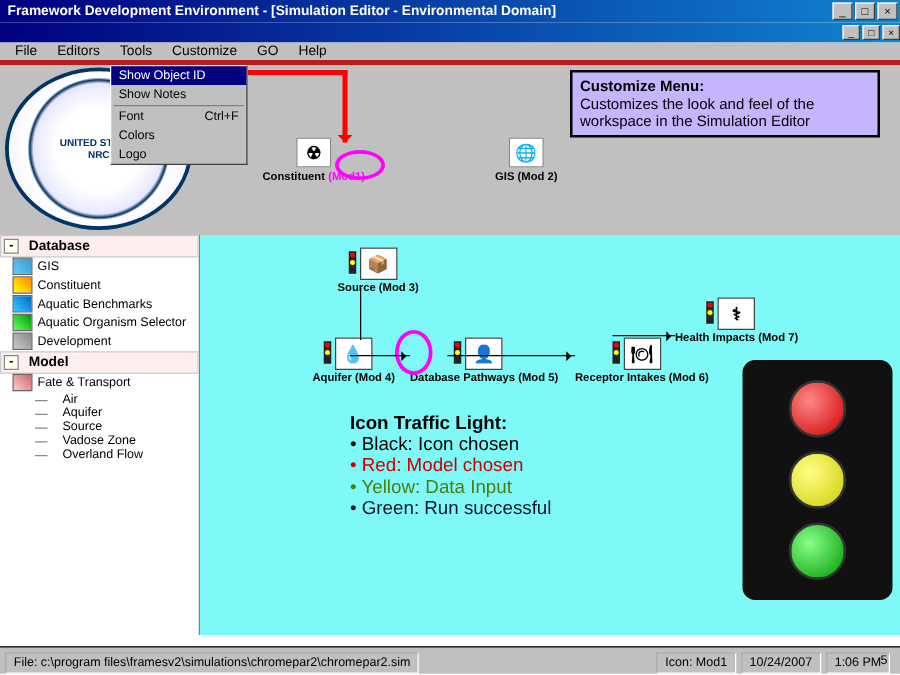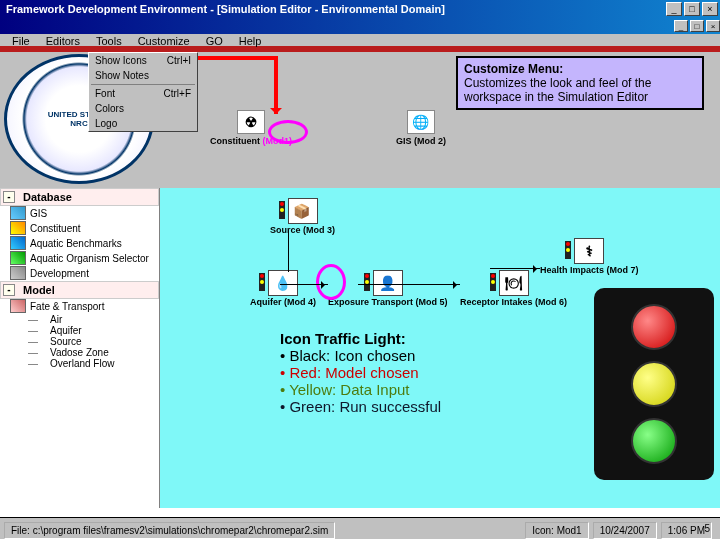--- a/index.html
+++ b/index.html
@@ -3,21 +3,21 @@
 <meta charset="utf-8">
 <style>
   * { box-sizing: border-box; margin: 0; padding: 0; font-family: Arial, sans-serif; }
   body { width: 720px; height: 540px; background: #fff; overflow: hidden; position: relative; font-size: 11px; }
   .titlebar { background: linear-gradient(to right, #000080, #1084d0); color: #fff; height: 18px; display: flex; align-items: center; padding: 0 2px; font-size: 11px; }
   .titlebar .title { flex: 1; padding-left: 4px; font-weight: bold; }
   .titlebar .sysbtn { width: 16px; height: 14px; background: #c0c0c0; border: 1px solid #fff; border-right-color: #404040; border-bottom-color: #404040; margin-left: 2px; display: flex; align-items: center; justify-content: center; font-size: 9px; color: #000; }
   .secondbar { background: linear-gradient(to right, #000080, #1084d0); color: #fff; height: 16px; display: flex; align-items: center; padding-left: 18px; font-size: 10px; }
   .secondbar .sysbtn { width: 14px; height: 12px; background: #c0c0c0; border: 1px solid #fff; border-right-color: #404040; border-bottom-color: #404040; margin-left: 2px; display: flex; align-items: center; justify-content: center; font-size: 8px; color: #000; }
   .secondbar .spacer { flex: 1; }
-  .menubar { background: #c0c0c0; height: 18px; display: flex; align-items: flex-start; padding: 0 4px; border-bottom: 6px solid #b91c1c; }
+  .menubar { background: #c0c0c0; height: 18px; display: flex; align-items: flex-start; padding: 0 4px; border-bottom: 4px solid #b91c1c; }
   .menubar .item { padding: 1px 8px; font-size: 11px; }
   .workspace { position: relative; height: 136px; background: #c0c0c0; }
   .seal { width: 150px; height: 130px; position: absolute; left: 4px; top: 2px; border-radius: 50%; border: 3px solid #003366; background: radial-gradient(circle,#fff 35%,#e8e8ff 55%,#003366 58%,#fff 60%,#e8e8ff 100%); display:flex; align-items:center; justify-content:center; overflow:hidden;}
   .seal .inner { font-size:8px; color:#003366; font-weight:bold; text-align:center;}
   .dropdown { position: absolute; left: 88px; top: 0; width: 110px; background: #c0c0c0; border: 1px solid #fff; border-right-color:#404040; border-bottom-color:#404040; font-size: 10px; z-index: 5; }
   .dropdown .dditem { padding: 2px 6px; display:flex; justify-content:space-between; }
   .dropdown .dditem.sel { background: #000080; color: #fff; }
   .dropdown hr { border:none; border-top:1px solid #808080; margin:1px 2px;}
   .canvas-icon { position: absolute; text-align: center; font-size: 9px; font-weight: bold; }
   .canvas-icon .ic { width: 28px; height: 24px; background: #fff; border:1px solid #888; margin:0 auto 2px; display:flex; align-items:center; justify-content:center; font-size:14px;}
@@ -72,23 +72,22 @@
   <span class="item">GO</span>
   <span class="item">Help</span>
 </div>
 
 <div class="workspace">
   <div class="seal">
       <div class="inner">UNITED STATES<br>NRC</div>
     </div>
 
   <div class="dropdown">
-    <div class="dditem">
-        <span>Show Icons</span>
-        <span>Ctrl+I</span>
+    <div class="dditem sel">
+        <span>Show Object ID</span>
       </div>
     <div class="dditem">
         <span>Show Notes</span>
       </div>
     <hr>
     <div class="dditem">
         <span>Font</span>
         <span>Ctrl+F</span>
       </div>
     <div class="dditem">
@@ -144,21 +143,21 @@
     <div class="mod-icon" style="left:110px; top:10px;">
       <div class="mbox"><span class="tl"></span>📦</div>
       <span>Source</span> <span>(Mod 3)</span>
     </div>
     <div class="mod-icon" style="left:90px; top:82px;">
       <div class="mbox"><span class="tl"></span>💧</div>
       <span>Aquifer</span> <span>(Mod 4)</span>
     </div>
     <div class="mod-icon" style="left:168px; top:82px;">
       <div class="mbox"><span class="tl"></span>👤</div>
-      <span>Exposure Transport</span> <span>(Mod 5)</span>
+      <span>Database Pathways</span> <span>(Mod 5)</span>
     </div>
     <div class="circle-highlight" style="left:156px; top:76px; width:30px; height:36px;"></div>
     <div class="mod-icon" style="left:300px; top:82px;">
       <div class="mbox"><span class="tl"></span>🍽</div>
       <span>Receptor Intakes</span> <span>(Mod 6)</span>
     </div>
     <div class="mod-icon" style="left:380px; top:50px;">
       <div class="mbox"><span class="tl"></span>⚕</div>
       <span>Health Impacts</span> <span>(Mod 7)</span>
     </div>

